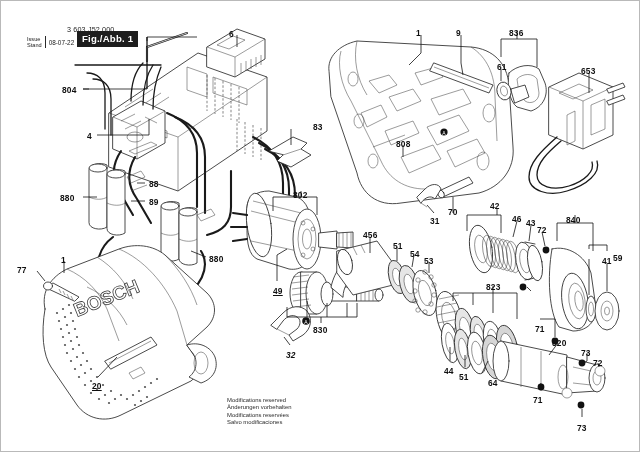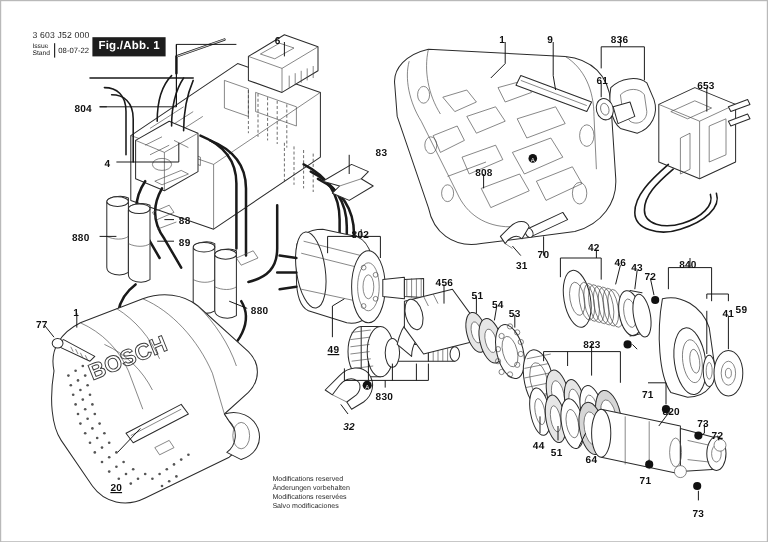--- a/index.html
+++ b/index.html
@@ -3,21 +3,21 @@
 <meta charset="utf-8">
 <style>
   html,body{margin:0;padding:0;background:#fff;}
   body{font-family:"Liberation Sans",sans-serif;}
   #sheet{
     position:relative;width:640px;height:452px;background:#ffffff;
     border:1px solid #b9b9b9;box-sizing:border-box;overflow:hidden;
   }
   
   #hdr{position:absolute;left:26px;top:24px;}
-  #hdr .matnr{font-size:7.2px;color:#1a1a1a;letter-spacing:.15px;white-space:nowrap;}
+  #hdr .matnr{font-size:7.2px;color:#1a1a1a;letter-spacing:.15px;white-space:nowrap;margin-left:40px;}
   #hdr .row2{display:flex;align-items:center;margin-top:2px;}
   #hdr .isl{font-size:5.6px;line-height:6.2px;color:#1a1a1a;}
   #hdr .vbar{width:1px;height:12px;background:#2a2a2a;margin:0 3px 0 3px;}
   #hdr .date{font-size:6.4px;color:#1a1a1a;white-space:nowrap;}
   #figbadge{
     position:absolute;left:76px;top:30px;background:#1d1d1d;color:#fff;
     font-size:9.6px;font-weight:bold;padding:2px 5px 3px 5px;letter-spacing:.2px;
     white-space:nowrap;
   }
   
@@ -519,22 +519,22 @@
 
   <div id="callout-layer">
       <div class="cal" style="left: 61px; top: 84px;">804</div>
       <div class="cal" style="left: 86px; top: 130px;">4</div>
       <div class="cal" style="left: 228px; top: 28px;">6</div>
       <div class="cal" style="left: 59px; top: 192px;">880</div>
       <div class="cal" style="left: 148px; top: 178px;">88</div>
       <div class="cal" style="left: 148px; top: 196px;">89</div>
       <div class="cal" style="left: 208px; top: 253px;">880</div>
       <div class="cal" style="left: 60px; top: 254px;">1</div>
-      <div class="cal" style="left: 29px; top: 264px;">77</div>
-      <div class="cal" style="left: 91px; top: 400px; text-decoration: underline;">20</div>
+      <div class="cal" style="left: 16px; top: 264px;">77</div>
+      <div class="cal" style="left: 91px; top: 380px; text-decoration: underline;">20</div>
       <div class="cal" style="left: 284px; top: 121px; padding-left: 28px;">83</div>
       <div class="cal" style="left: 415px; top: 27px;">1</div>
       <div class="cal" style="left: 455px; top: 27px;">9</div>
       <div class="cal" style="left: 508px; top: 27px;">836</div>
       <div class="cal" style="left: 496px; top: 61px;">61</div>
       <div class="cal" style="left: 580px; top: 65px;">653</div>
       <div class="cal" style="left: 395px; top: 138px;">808</div>
       <div class="cal" style="left: 429px; top: 215px;">31</div>
       <div class="cal" style="left: 447px; top: 206px;">70</div>
       <div class="cal" style="left: 292px; top: 189px;">802</div>

